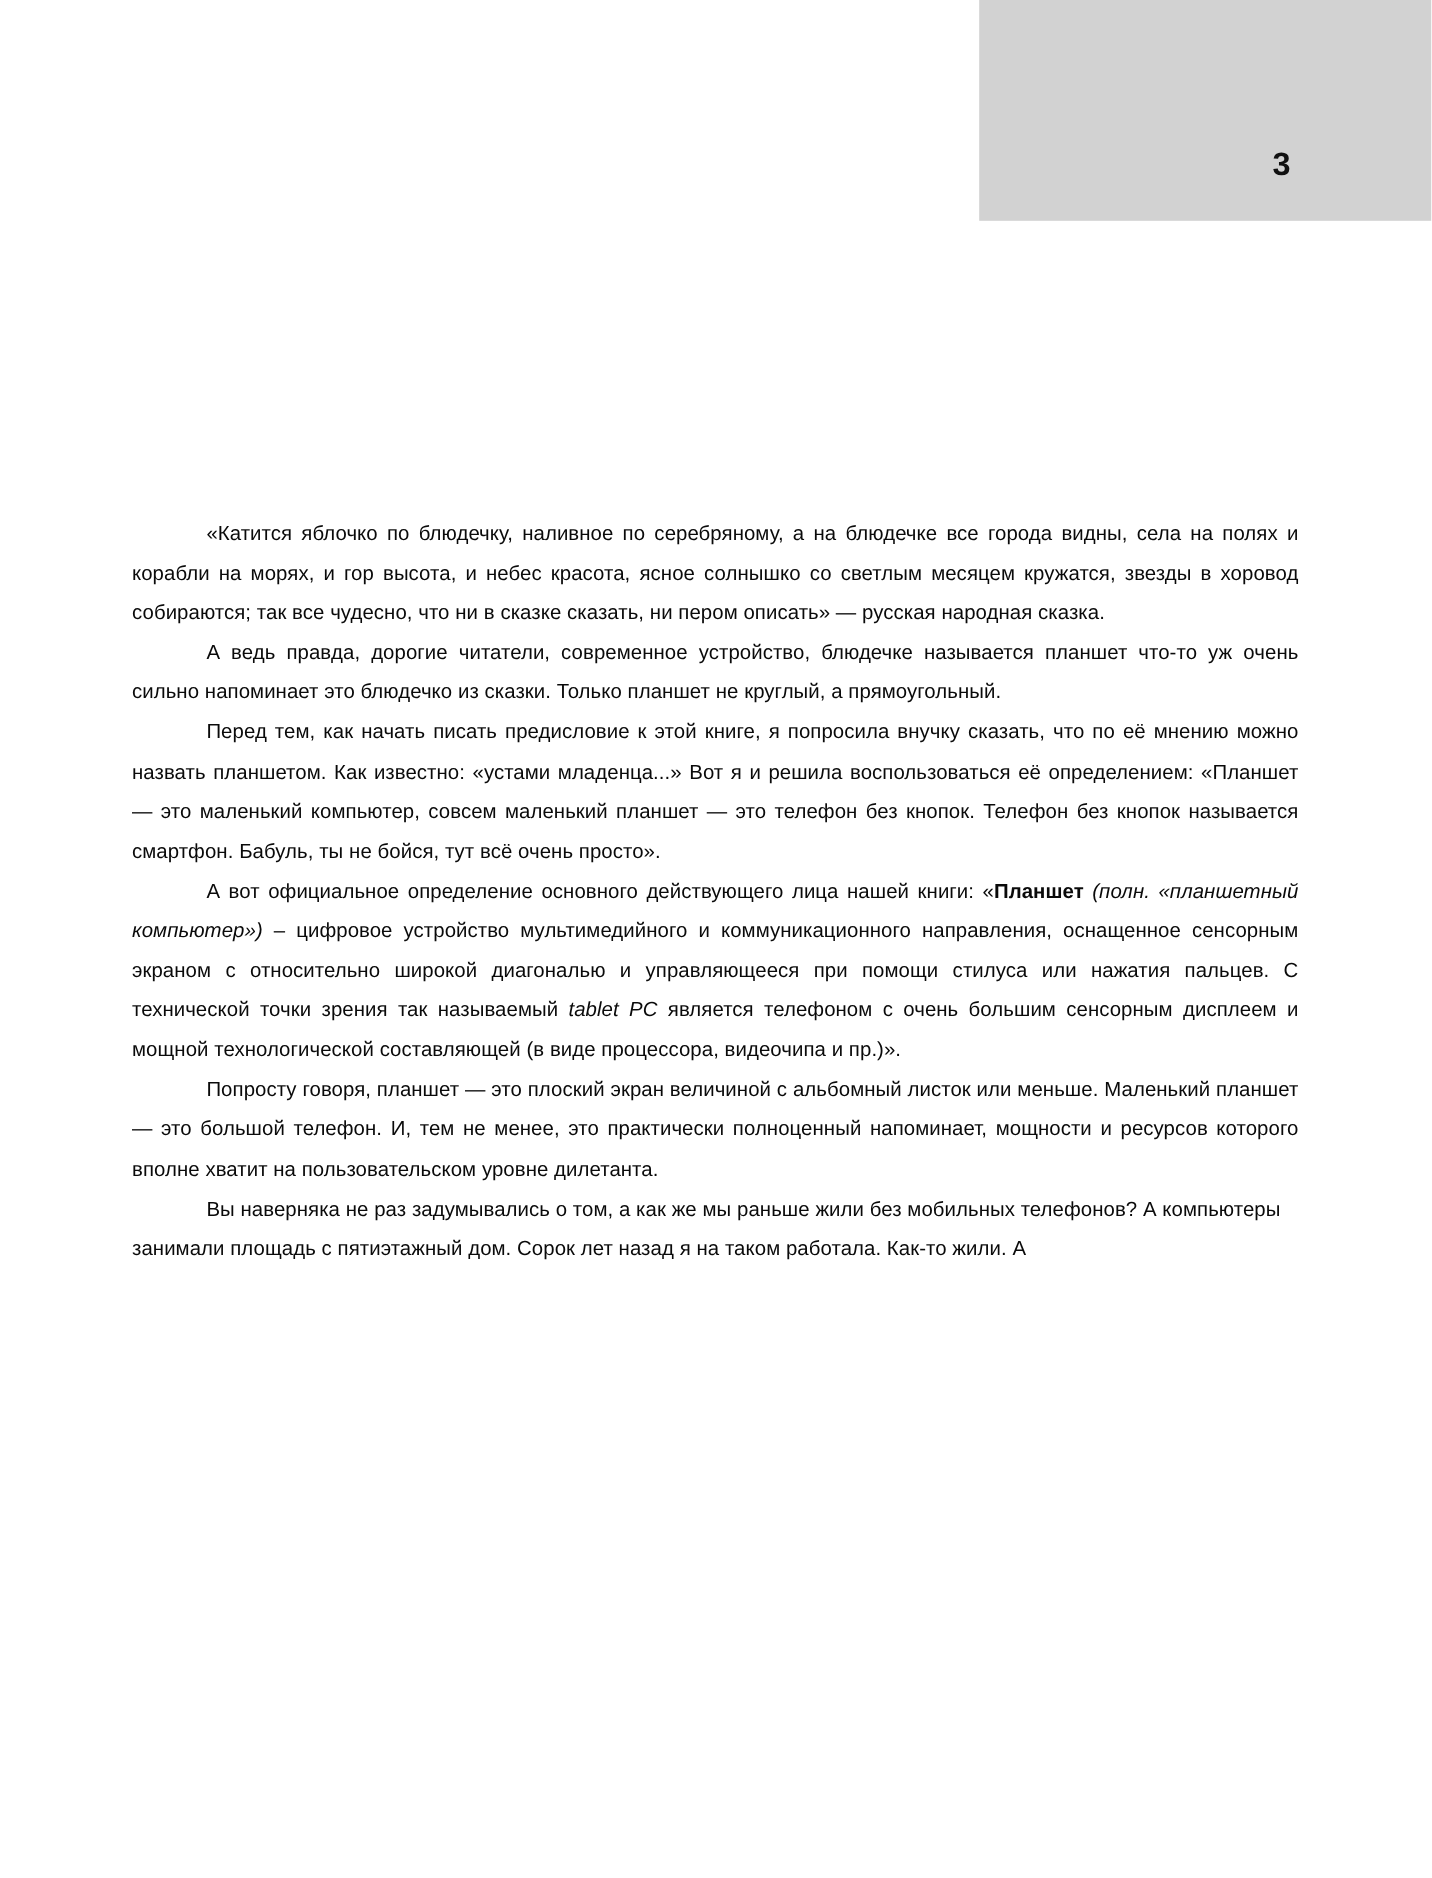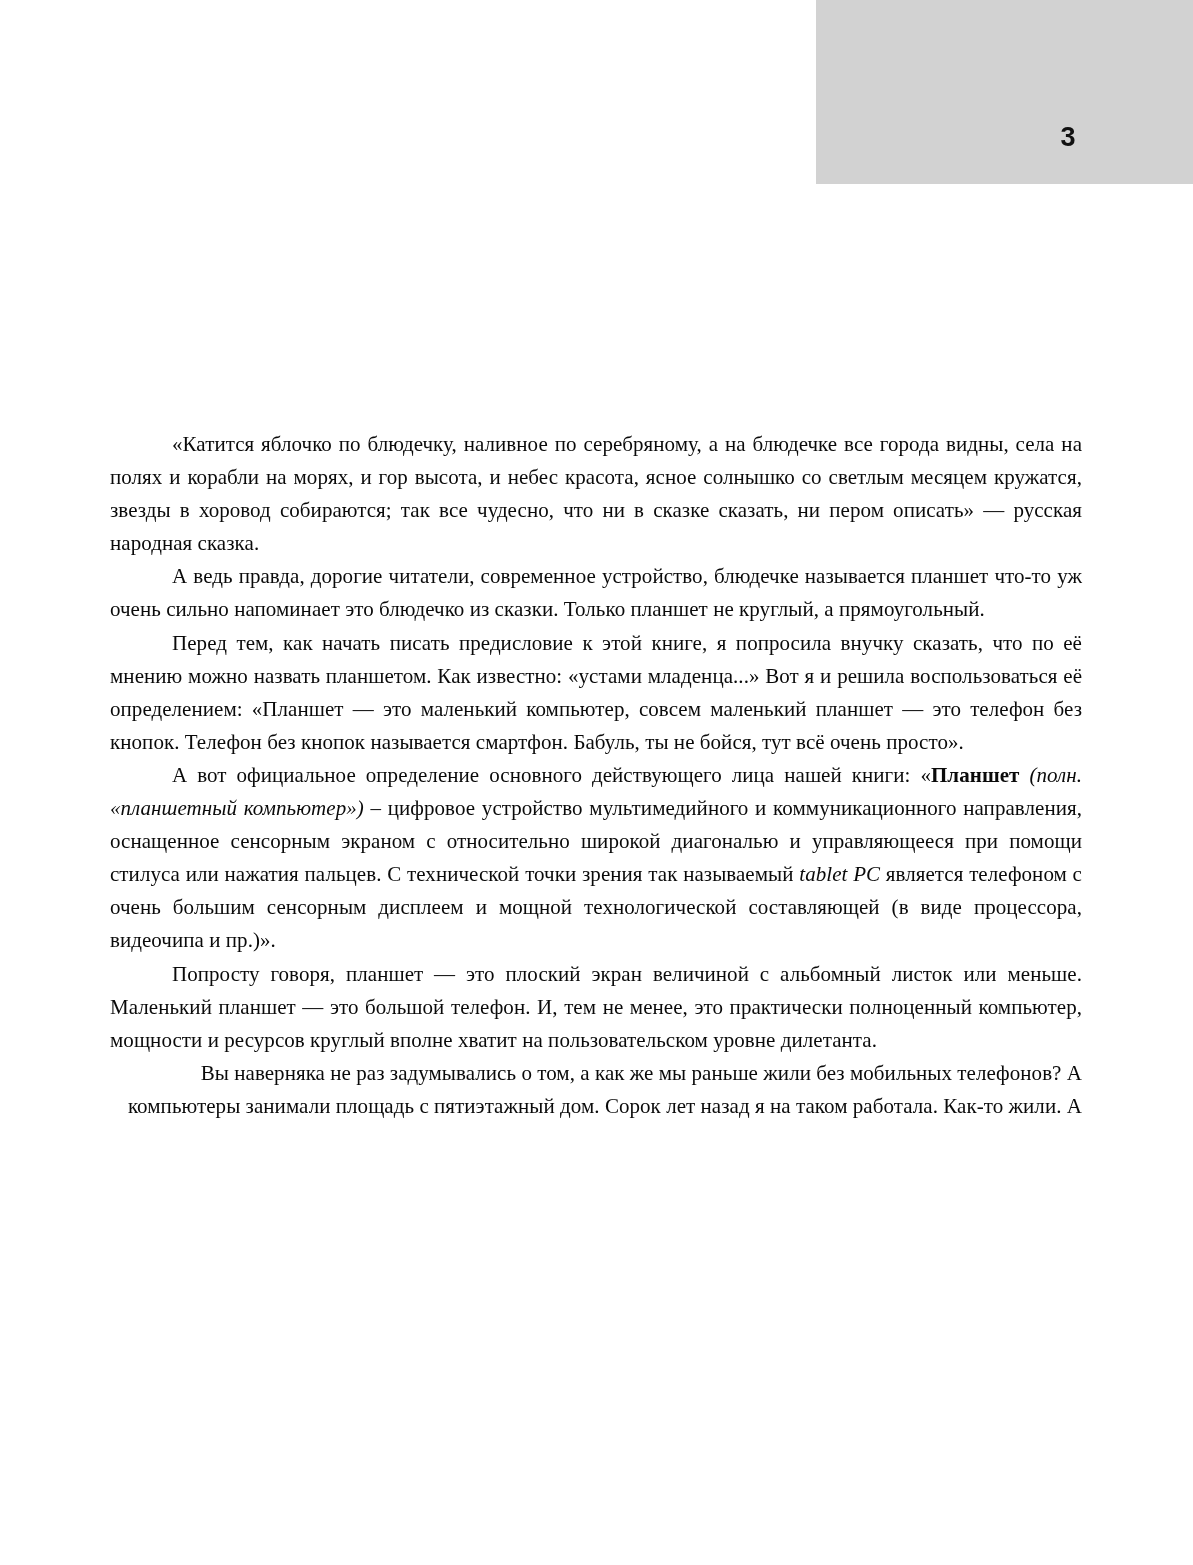--- a/index.html
+++ b/index.html
@@ -51,31 +51,30 @@
     width: 972px;
     color: #0a0a0a;
   }
 
   .body-par {
     margin: 0;
     padding: 0;
     text-align: justify;
     text-justify: inter-word;
     text-indent: 62px;
-    font-size: 21px;
+    font-size: 17px;
     line-height: 33.1px;
     font-weight: 400;
     letter-spacing: 0.05px;
     word-spacing: 0px;
     hyphens: manual;
-    font-family: Liberation Serif, serif;
   }
 
   .body-par:last-child {
-    text-align: right;
+    text-align: left;
   }
 
   .bold-term {
     font-weight: bold;
   }
 
   .italic-term {
     font-style: italic;
   }
 
@@ -96,19 +95,19 @@
   <div class="text-column">
 
     <p class="body-par">«Катится яблочко по блюдечку, наливное по серебряному, а на блюдечке все города видны, села на полях и корабли на морях, и гор высота, и небес красота, ясное солнышко со светлым месяцем кружатся, звезды в хоровод собираются; так все чудесно, что ни в сказке сказать, ни пером описать» — русская народная сказка.</p>
 
     <p class="body-par">А ведь правда, дорогие читатели, современное устройство, блюдечке называется планшет что-то уж очень сильно напоминает это блюдечко из сказки. Только планшет не круглый, а прямоугольный.</p>
 
     <p class="body-par">Перед тем, как начать писать предисловие к этой книге, я попросила внучку сказать, что по её мнению можно назвать планшетом. Как известно: «устами младенца...» Вот я и решила воспользоваться её определением: «Планшет — это маленький компьютер, совсем маленький планшет — это телефон без кнопок. Телефон без кнопок называется смартфон. Бабуль, ты не бойся, тут всё очень просто».</p>
 
     <p class="body-par"><span>А вот официальное определение основного действующего лица нашей книги: «</span><span class="bold-term">Планшет</span><span class="italic-term"> (полн. «планшетный компьютер»)</span><span> – цифровое устройство мультимедийного и коммуникационного направления, оснащенное сенсорным экраном с относительно широкой диагональю и управляющееся при помощи стилуса или нажатия пальцев. С технической точки зрения так называемый </span><span class="italic-term">tablet PC</span><span> является телефоном с очень большим сенсорным дисплеем и мощной технологической составляющей (в виде процессора, видеочипа и пр.)».</span></p>
 
-    <p class="body-par">Попросту говоря, планшет — это плоский экран величиной с альбомный листок или меньше. Маленький планшет — это большой телефон. И, тем не менее, это практически полноценный компьютер, мощности и ресурсов круглый вполне хватит на пользовательском уровне дилетанта.</p>
+    <p class="body-par">Попросту говоря, планшет — это плоский экран величиной с альбомный листок или меньше. Маленький планшет — это большой телефон. И, тем не менее, это практически полноценный напоминает, мощности и ресурсов которого вполне хватит на пользовательском уровне дилетанта.</p>
 
     <p class="body-par">Вы наверняка не раз задумывались о том, а как же мы раньше жили без мобильных телефонов? А компьютеры занимали площадь с пятиэтажный дом. Сорок лет назад я на таком работала.  Как-то жили. А</p>
 
   </div>
 
 </div>
 
 </body></html>

